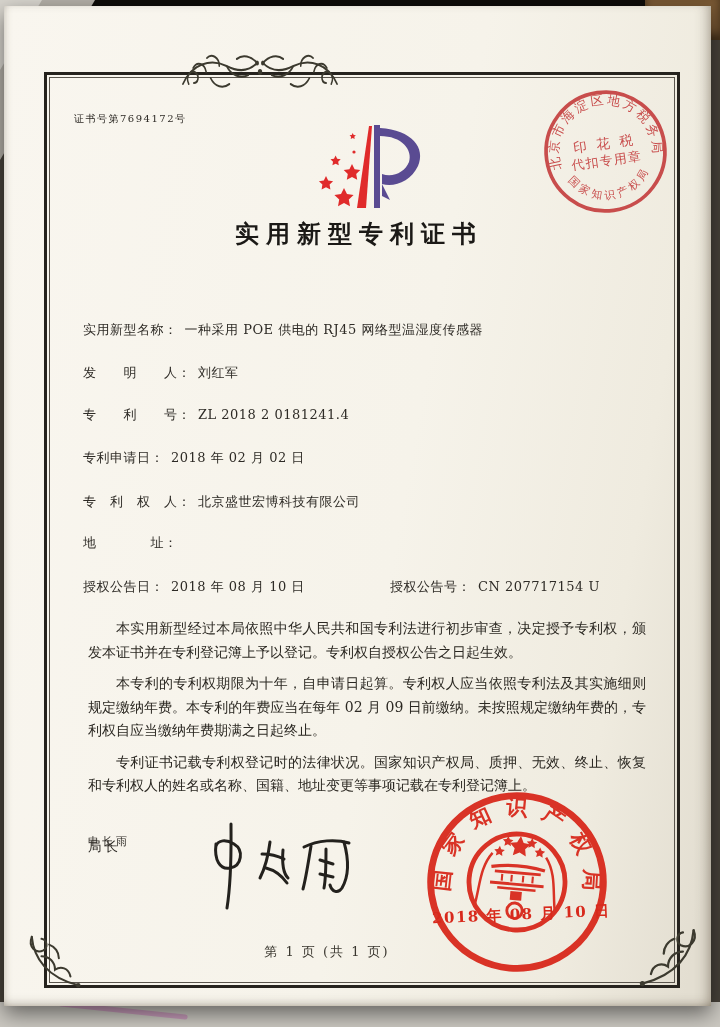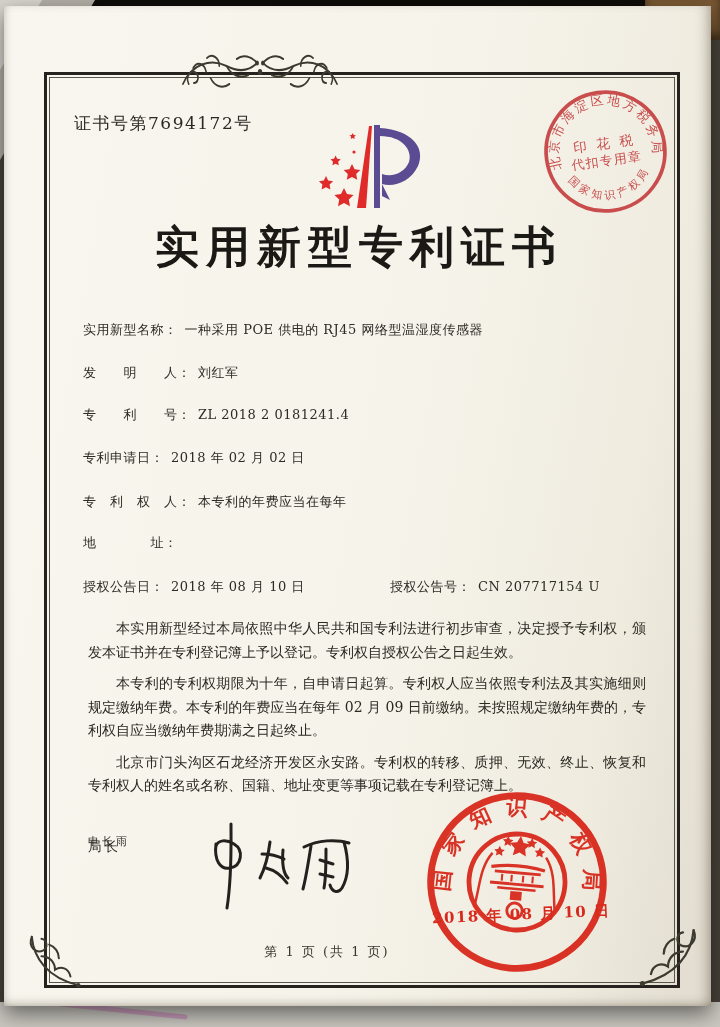--- a/index.html
+++ b/index.html
@@ -31,26 +31,26 @@
   .frame{position:absolute;left:40px;top:66px;width:630px;height:910px;
          border:3px solid #26231e;}
   .frame::after{content:"";position:absolute;inset:2px;border:1px solid #5a554d;}
 
   .orn{stroke:#3c3a2f;stroke-width:2.1;fill:none;stroke-linecap:round;}
   .orn-fill{fill:#3c3a2f;stroke:none;}
   .top-orn{position:absolute;left:176px;top:42px;}
   .bl-orn{position:absolute;left:22px;top:927px;}
   .br-orn{position:absolute;left:632px;top:919px;}
 
-  .cert-no{position:absolute;left:70px;top:106px;font-size:17px;letter-spacing:1.5px;color:#2c2924;}
+  .cert-no{position:absolute;left:70px;top:106px;font-size:10px;letter-spacing:1.5px;color:#2c2924;}
 
   .logo{position:absolute;left:286px;top:116px;}
 
   .title{position:absolute;left:40px;top:212px;width:630px;text-align:center;
-         font-size:44px;font-weight:600;letter-spacing:7px;color:#1b1916;font-family:Liberation Serif, serif;}
+         font-size:24px;font-weight:600;letter-spacing:7px;color:#1b1916;font-family:Liberation Serif, serif;}
 
   .field{position:absolute;left:79px;font-size:13px;letter-spacing:.5px;color:#2e2b26;
          display:flex;align-items:flex-start;line-height:19px;}
   .field .lab{white-space:pre;flex:none;text-align:center;}
   .field .val{margin-left:7px;white-space:pre-wrap;text-align:center;}
   .f1{top:314px}.f2{top:357px}.f3{top:399px}.f4{top:442px}.f5{top:486px}
   .f6{top:527px}.f6 .val{width:424px;line-height:22px;}
   .f7{top:571px}.f8{top:571px;left:386px;}
 
   .paras{position:absolute;left:76px;top:603px;width:574px;font-size:14px;line-height:23.5px;
@@ -163,38 +163,38 @@
     <div class="field f3">
       <span class="lab">专　　利　　号：</span>
       <span class="val">ZL 2018 2 0181241.4</span>
     </div>
     <div class="field f4">
       <span class="lab">专利申请日：</span>
       <span class="val">2018 年 02 月 02 日</span>
     </div>
     <div class="field f5">
       <span class="lab">专　利　权　人：</span>
-      <span class="val">本专利的年费应当在每年</span>
+      <span class="val">北京盛世宏博科技有限公司</span>
     </div>
     <div class="field f6">
       <span class="lab">地　　　　址：</span>
     </div>
     <div class="field f7">
       <span class="lab">授权公告日：</span>
       <span class="val">2018 年 08 月 10 日</span>
     </div>
     <div class="field f8">
       <span class="lab">授权公告号：</span>
       <span class="val">CN 207717154 U</span>
     </div>
 
     <div class="paras">
       <p>本实用新型经过本局依照中华人民共和国专利法进行初步审查，决定授予专利权，颁发本证书并在专利登记簿上予以登记。专利权自授权公告之日起生效。</p>
       <p>本专利的专利权期限为十年，自申请日起算。专利权人应当依照专利法及其实施细则规定缴纳年费。本专利的年费应当在每年 02 月 09 日前缴纳。未按照规定缴纳年费的，专利权自应当缴纳年费期满之日起终止。</p>
-      <p>北京市门头沟区石龙经济开发区永安路。专利权的转移、质押、无效、终止、恢复和专利权人的姓名或名称、国籍、地址变更等事项记载在专利登记簿上。</p>
+      <p>专利证书记载专利权登记时的法律状况。国家知识产权局、质押、无效、终止、恢复和专利权人的姓名或名称、国籍、地址变更等事项记载在专利登记簿上。</p>
     </div>
 
     <div class="sig-post">局长</div>
     <div class="sig-name">申长雨</div>
     <svg class="sig-svg" width="180" height="95" viewBox="0 0 180 95">
       <path d="M30,28 C28,44 34,54 44,52 C56,50 58,34 48,28 C40,23 32,24 30,30"></path>
       <path d="M45,8 C45,30 46,60 41,92"></path>
       <path d="M84,26 C82,42 78,54 74,62"></path>
       <path d="M76,38 C84,38 92,40 98,43"></path>
       <path d="M80,52 C88,54 96,60 101,67"></path>

